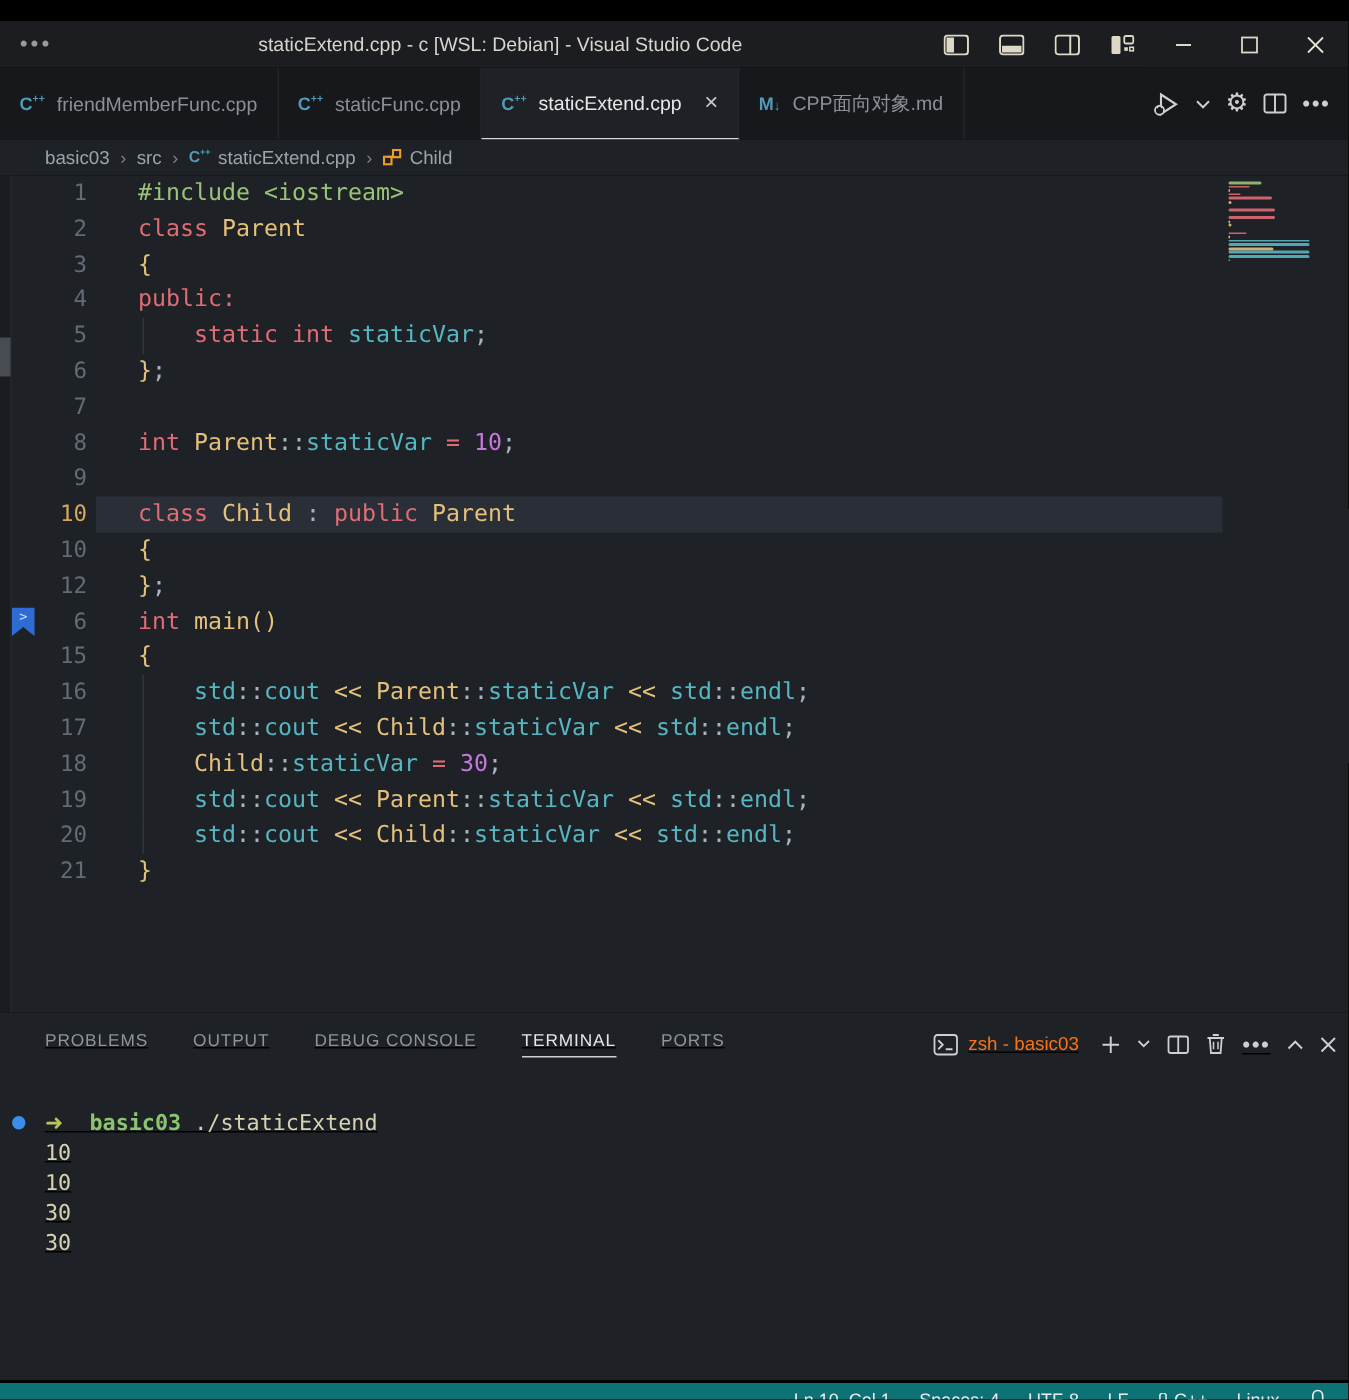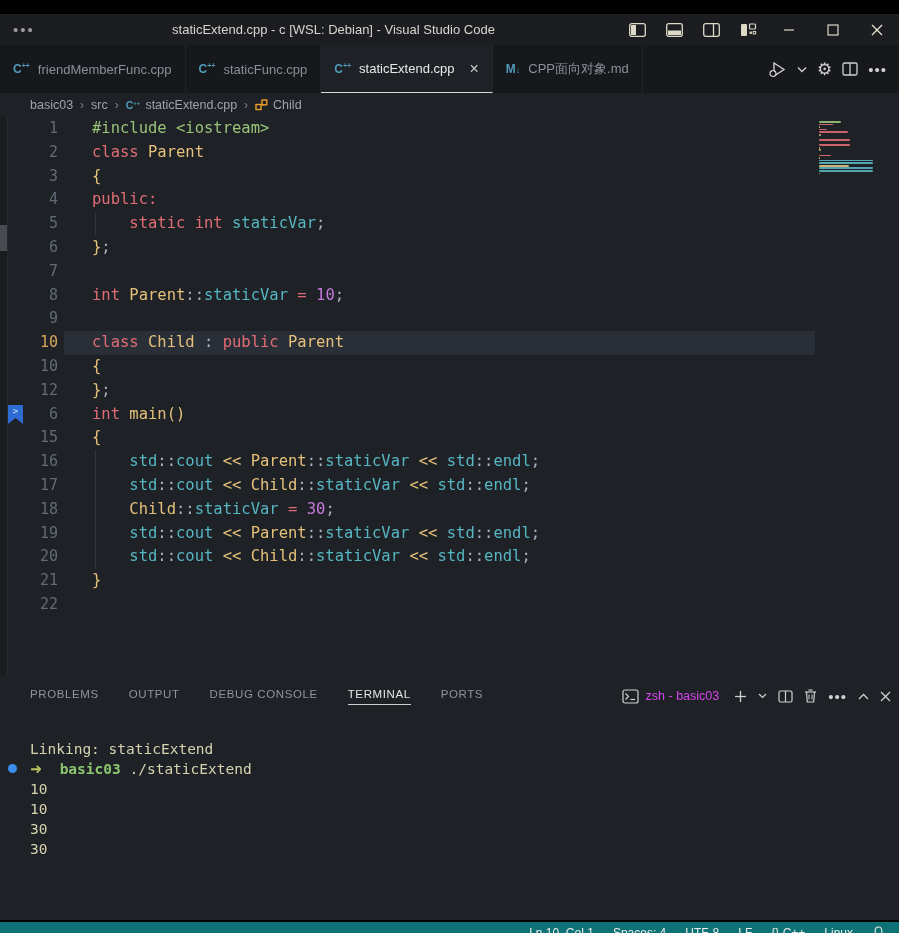--- a/index.html
+++ b/index.html
@@ -50,27 +50,27 @@
   .gutter-num.active { color:#d8a85c; }
   .line-text { position:absolute; left:92px; }
   .line-hl { position:absolute; left:64px; right:84px; top:0; bottom:0; background:#2a2f37; }
   .indent-guide { position:absolute; left:95px; top:0; bottom:0; width:1px; background:#30363e; }
   .bookmark { position:absolute; left:7px; top:2px; }
   .minimap { position:absolute; top:4px; right:26px; width:54px; }
   .mm-bar { height:1.7px; margin-bottom:0.9px; border-radius:1px; opacity:.9; }
   .mm-gap { height:2.6px; }
 
   
-  .panel { height:245px; background:#1e2226; }
+  .panel { height:245px; background:#1e2226;text-decoration:underline; }
   .panel-header { height:42px; display:flex; align-items:center; padding:0 8px 0 30px; }
   #panel-tabs { display:flex; gap:30px; flex:1; }
   .ptab { font-size:11.5px; letter-spacing:.6px; color:#8f949c; padding-bottom:4px; white-space:nowrap; }
   .ptab.active { color:#e5e5e5; border-bottom:1px solid #cfcfcf; }
   .panel-actions { display:flex; align-items:center; gap:11px; color:#cfcfcf; }
-  .term-session { display:flex; align-items:center; gap:7px; font-size:12.5px; color:#d946ef; margin-right:4px; }
+  .term-session { display:flex; align-items:center; gap:7px; font-size:12.5px; color:#f97316; margin-right:4px; }
   .pa-icon { display:flex; align-items:center; }
 
   .terminal { padding:22px 0 0 0; font-family:"DejaVu Sans Mono","Liberation Mono",monospace;
               font-size:14.5px; }
   .t-line { position:relative; height:20px; line-height:20px; padding-left:30px; white-space:pre; }
   .t-dot { position:absolute; left:8px; top:5px; width:9px; height:9px; border-radius:50%; }
   .t-circle { position:absolute; left:8px; top:5px; width:8px; height:8px; border-radius:50%; border:1.5px solid #8a8a8a; }
   .t-dir { font-weight:bold; }
   .t-arrow { font-family:"DejaVu Sans",sans-serif; }
   .t-cursor { display:inline-block; width:9px; height:16px; vertical-align:-3px; }
@@ -226,21 +226,20 @@
               <path d="M1 0 H16 V19 L8.5 13 L1 19 Z" fill="#2e6bd3"></path>
               <text x="8.5" y="9" font-size="9" fill="#cfe2ff" text-anchor="middle" font-family="DejaVu Sans Mono, monospace">&gt;</text>
             </svg></span><span class="gutter-num">6</span><span class="line-text"><span style="color: rgb(224, 108, 117);">int</span><span style="color: rgb(171, 178, 191);"> </span><span style="color: rgb(229, 192, 123);">main</span><span style="color: rgb(229, 192, 123);">()</span></span></div>
         <div class="code-line"><span class="gutter-num">15</span><span class="line-text"><span style="color: rgb(229, 192, 123);">{</span></span></div>
         <div class="code-line"><span class="gutter-num">16</span><div class="indent-guide"></div><span class="line-text"><span style="color: rgb(171, 178, 191);">    </span><span style="color: rgb(86, 182, 194);">std</span><span style="color: rgb(171, 178, 191);">::</span><span style="color: rgb(86, 182, 194);">cout</span><span style="color: rgb(171, 178, 191);"> </span><span style="color: rgb(229, 192, 123);">&lt;&lt;</span><span style="color: rgb(171, 178, 191);"> </span><span style="color: rgb(229, 192, 123);">Parent</span><span style="color: rgb(171, 178, 191);">::</span><span style="color: rgb(86, 182, 194);">staticVar</span><span style="color: rgb(171, 178, 191);"> </span><span style="color: rgb(229, 192, 123);">&lt;&lt;</span><span style="color: rgb(171, 178, 191);"> </span><span style="color: rgb(86, 182, 194);">std</span><span style="color: rgb(171, 178, 191);">::</span><span style="color: rgb(86, 182, 194);">endl</span><span style="color: rgb(171, 178, 191);">;</span></span></div>
         <div class="code-line"><span class="gutter-num">17</span><div class="indent-guide"></div><span class="line-text"><span style="color: rgb(171, 178, 191);">    </span><span style="color: rgb(86, 182, 194);">std</span><span style="color: rgb(171, 178, 191);">::</span><span style="color: rgb(86, 182, 194);">cout</span><span style="color: rgb(171, 178, 191);"> </span><span style="color: rgb(229, 192, 123);">&lt;&lt;</span><span style="color: rgb(171, 178, 191);"> </span><span style="color: rgb(229, 192, 123);">Child</span><span style="color: rgb(171, 178, 191);">::</span><span style="color: rgb(86, 182, 194);">staticVar</span><span style="color: rgb(171, 178, 191);"> </span><span style="color: rgb(229, 192, 123);">&lt;&lt;</span><span style="color: rgb(171, 178, 191);"> </span><span style="color: rgb(86, 182, 194);">std</span><span style="color: rgb(171, 178, 191);">::</span><span style="color: rgb(86, 182, 194);">endl</span><span style="color: rgb(171, 178, 191);">;</span></span></div>
         <div class="code-line"><span class="gutter-num">18</span><div class="indent-guide"></div><span class="line-text"><span style="color: rgb(171, 178, 191);">    </span><span style="color: rgb(229, 192, 123);">Child</span><span style="color: rgb(171, 178, 191);">::</span><span style="color: rgb(86, 182, 194);">staticVar</span><span style="color: rgb(171, 178, 191);"> </span><span style="color: rgb(224, 108, 117);">=</span><span style="color: rgb(171, 178, 191);"> </span><span style="color: rgb(198, 120, 221);">30</span><span style="color: rgb(171, 178, 191);">;</span></span></div>
         <div class="code-line"><span class="gutter-num">19</span><div class="indent-guide"></div><span class="line-text"><span style="color: rgb(171, 178, 191);">    </span><span style="color: rgb(86, 182, 194);">std</span><span style="color: rgb(171, 178, 191);">::</span><span style="color: rgb(86, 182, 194);">cout</span><span style="color: rgb(171, 178, 191);"> </span><span style="color: rgb(229, 192, 123);">&lt;&lt;</span><span style="color: rgb(171, 178, 191);"> </span><span style="color: rgb(229, 192, 123);">Parent</span><span style="color: rgb(171, 178, 191);">::</span><span style="color: rgb(86, 182, 194);">staticVar</span><span style="color: rgb(171, 178, 191);"> </span><span style="color: rgb(229, 192, 123);">&lt;&lt;</span><span style="color: rgb(171, 178, 191);"> </span><span style="color: rgb(86, 182, 194);">std</span><span style="color: rgb(171, 178, 191);">::</span><span style="color: rgb(86, 182, 194);">endl</span><span style="color: rgb(171, 178, 191);">;</span></span></div>
         <div class="code-line"><span class="gutter-num">20</span><div class="indent-guide"></div><span class="line-text"><span style="color: rgb(171, 178, 191);">    </span><span style="color: rgb(86, 182, 194);">std</span><span style="color: rgb(171, 178, 191);">::</span><span style="color: rgb(86, 182, 194);">cout</span><span style="color: rgb(171, 178, 191);"> </span><span style="color: rgb(229, 192, 123);">&lt;&lt;</span><span style="color: rgb(171, 178, 191);"> </span><span style="color: rgb(229, 192, 123);">Child</span><span style="color: rgb(171, 178, 191);">::</span><span style="color: rgb(86, 182, 194);">staticVar</span><span style="color: rgb(171, 178, 191);"> </span><span style="color: rgb(229, 192, 123);">&lt;&lt;</span><span style="color: rgb(171, 178, 191);"> </span><span style="color: rgb(86, 182, 194);">std</span><span style="color: rgb(171, 178, 191);">::</span><span style="color: rgb(86, 182, 194);">endl</span><span style="color: rgb(171, 178, 191);">;</span></span></div>
         <div class="code-line"><span class="gutter-num">21</span><span class="line-text"><span style="color: rgb(229, 192, 123);">}</span></span></div>
-        <div class="code-line"><span class="gutter-num">22</span><span class="line-text"></span></div>
       </div>
     <div class="minimap" id="minimap">
         <div class="mm-bar" style="width: 21.85px; background: rgb(152, 195, 121);"></div>
         <div class="mm-bar" style="width: 13.8px; background: rgb(224, 108, 117);"></div>
         <div class="mm-bar" style="width: 1.15px; background: rgb(229, 192, 123);"></div>
         <div class="mm-bar" style="width: 8.05px; background: rgb(224, 108, 117);"></div>
         <div class="mm-bar" style="width: 28.75px; background: rgb(224, 108, 117);"></div>
         <div class="mm-bar" style="width: 2.3px; background: rgb(229, 192, 123);"></div>
         <div class="mm-gap"></div>
         <div class="mm-bar" style="width: 31.05px; background: rgb(224, 108, 117);"></div>
@@ -313,21 +312,20 @@
         </span>
         <span class="pa-icon">
           <svg width="11" height="11" viewBox="0 0 11 11">
               <line x1="1" y1="1" x2="10" y2="10" stroke="#cfcfcf" stroke-width="1.3"></line>
               <line x1="10" y1="1" x2="1" y2="10" stroke="#cfcfcf" stroke-width="1.3"></line>
             </svg>
         </span>
       </div>
     </div>
     <div class="terminal" id="terminal">
-        <div class="t-line"><span style="color: rgb(214, 210, 176);">Linking: staticExtend</span></div>
         <div class="t-line"><span class="t-dot" style="background: rgb(59, 142, 234);"></span><span class="t-arrow" style="color: rgb(185, 196, 92);">➜</span><span style="color: rgb(214, 210, 176);">  </span><span class="t-dir" style="color: rgb(139, 197, 112);">basic03</span><span style="color: rgb(214, 210, 176);"> ./staticExtend</span></div>
         <div class="t-line"><span style="color: rgb(214, 210, 176);">10</span></div>
         <div class="t-line"><span style="color: rgb(214, 210, 176);">10</span></div>
         <div class="t-line"><span style="color: rgb(214, 210, 176);">30</span></div>
         <div class="t-line"><span style="color: rgb(214, 210, 176);">30</span></div>
       </div>
   </div>
 
   <div class="statusbar" id="statusbar" style="background: rgb(14, 113, 117);">
       <span class="sb-item">Ln 10, Col 1</span>

